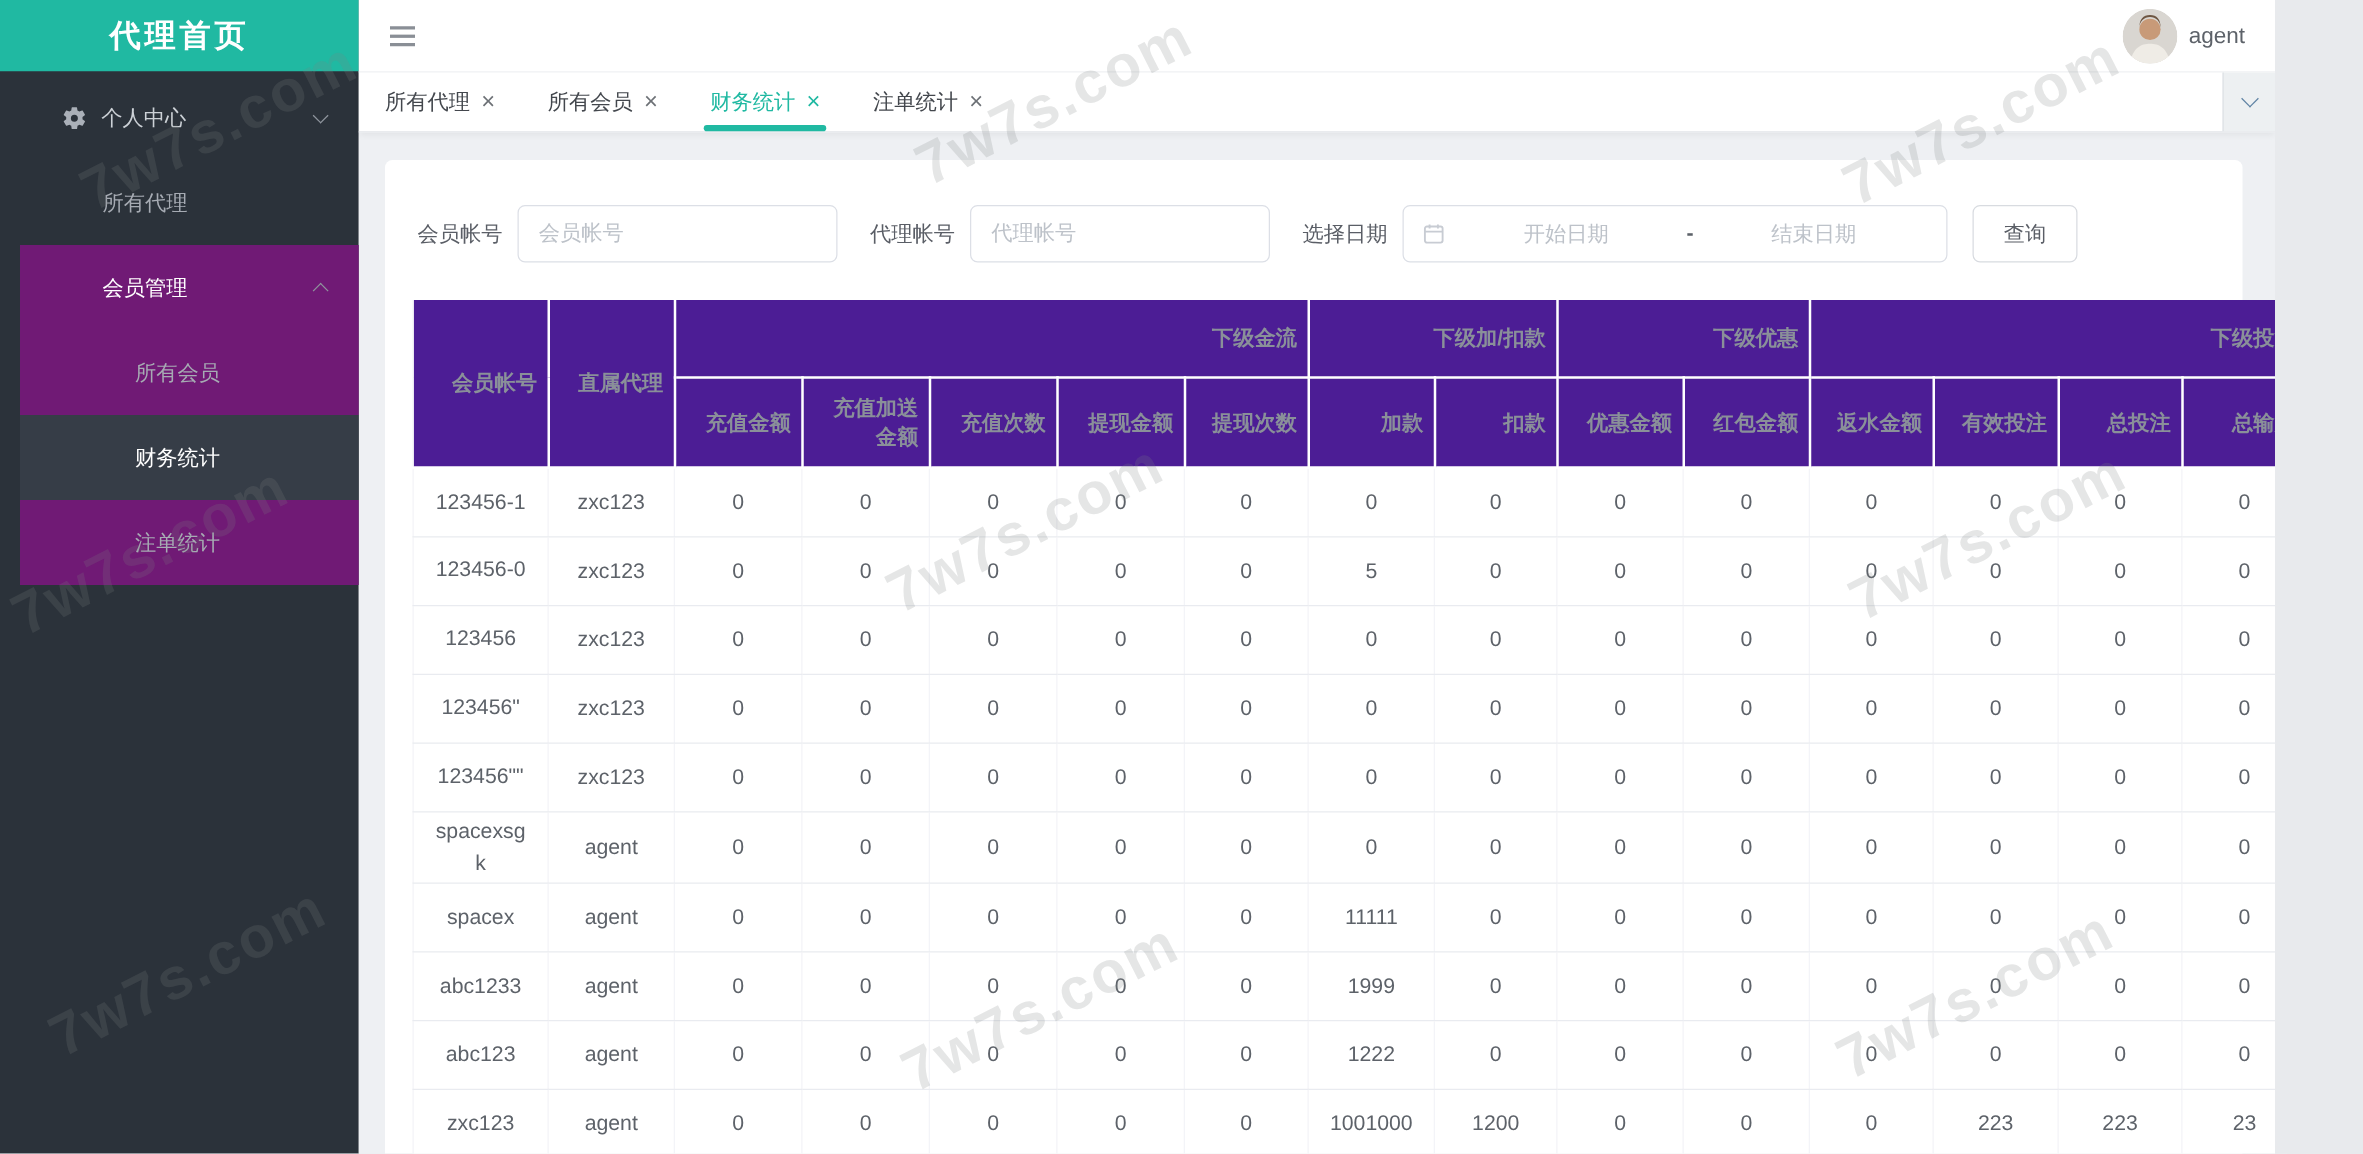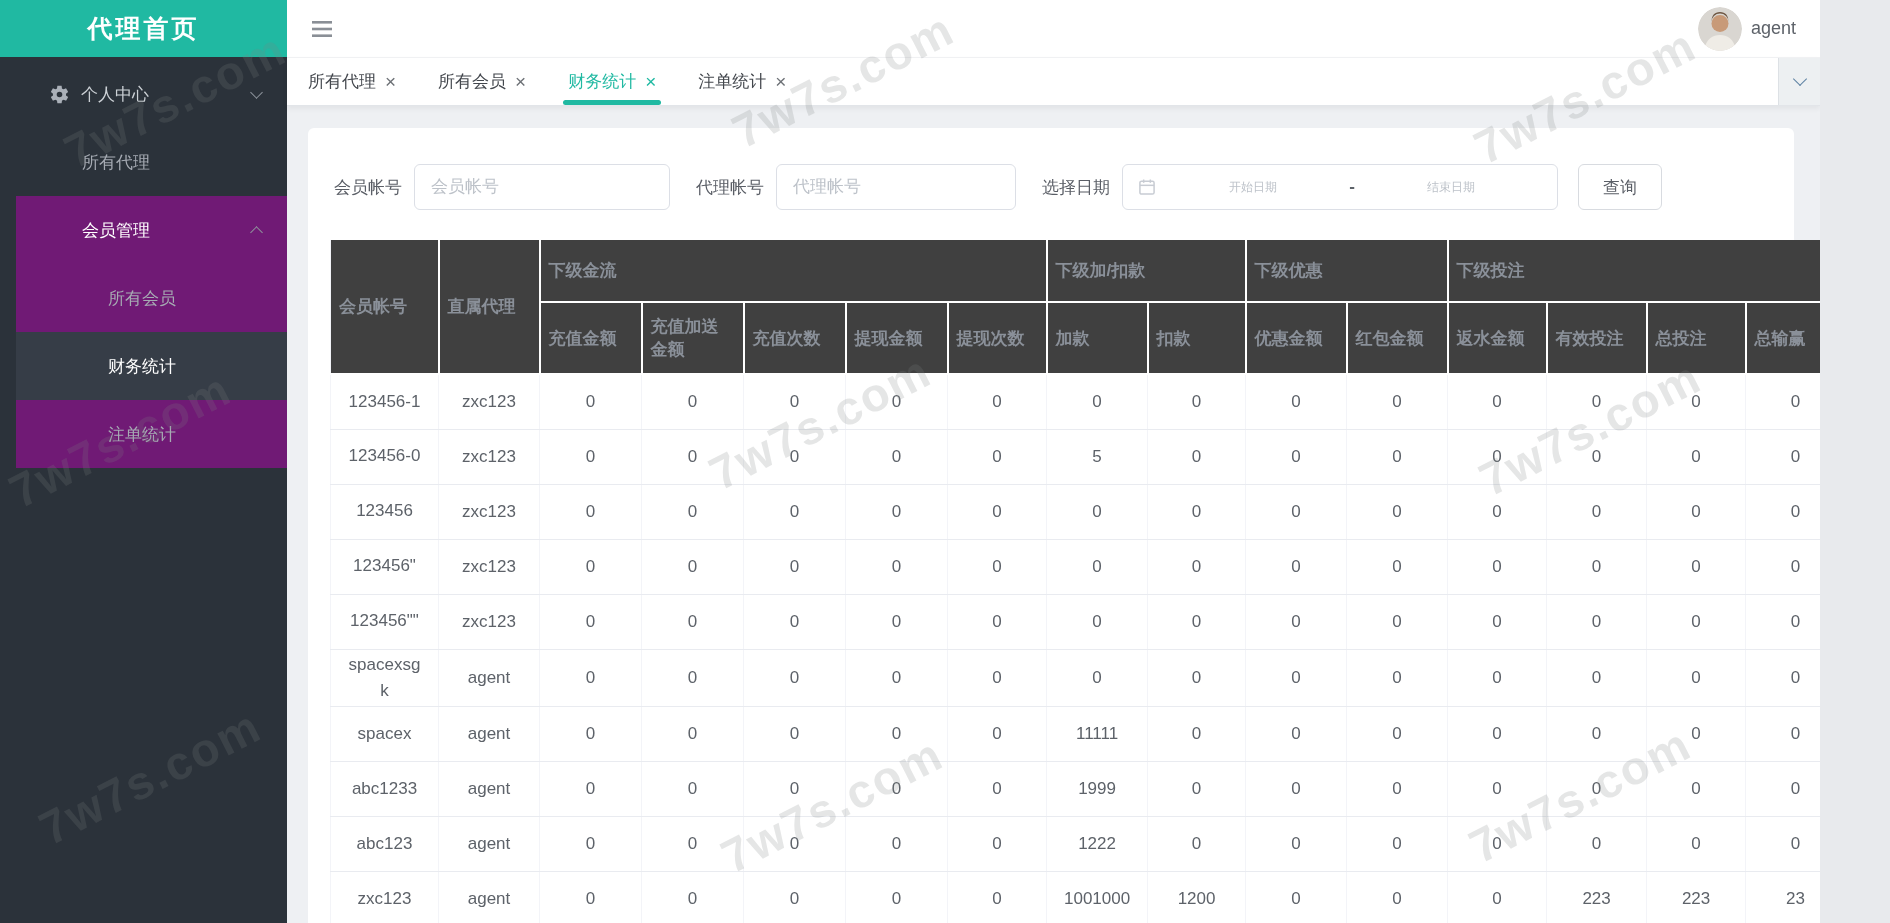--- a/index.html
+++ b/index.html
@@ -49,29 +49,29 @@
   
   .filters { display:flex; align-items:center; margin:14px 0 30px 4px; }
   .f-label { font-size:17px; color:#5a5e66; margin-right:12px; white-space:nowrap; }
   .f-input { height:46px; border:1px solid #dcdfe6; border-radius:6px; padding:0 16px; font-size:17px; color:#5d6269;
              font-family:"Liberation Sans",sans-serif; outline:none; }
   .f-input::placeholder { color:#bdc2c9; }
   .f-input.member { width:256px; margin-right:26px; }
   .f-input.agent { width:240px; margin-right:26px; }
   .daterange { width:436px; height:46px; border:1px solid #dcdfe6; border-radius:6px; display:flex; align-items:center;
                padding:0 14px; margin-right:20px; cursor:text; }
-  .daterange .ph { flex:1; text-align:center; font-size:12px; color:#bdc2c9; }
+  .daterange .ph { flex:1; text-align:center; font-size:17px; color:#bdc2c9; }
   .daterange .sep { color:#5d6269; font-weight:bold; font-size:17px; padding:0 4px; }
   .btn-query { height:46px; width:84px; background:#fff; border:1px solid #d8dbe0; border-radius:6px;
                font-size:17px; color:#5a5e66; cursor:pointer; font-family:"Liberation Sans",sans-serif; }
 
   
   table.fin { border-collapse:collapse; table-layout:fixed; width:1516px; }
-  table.fin th { background:#404040; border-right:2px solid #fff; border-bottom:2px solid #fff;
-                 color:#8a9099; font-weight:bold; font-size:17px; text-align:left; padding:6px 8px; }
+  table.fin th { background:#4c1d95; border-right:2px solid #fff; border-bottom:2px solid #fff;
+                 color:#8a9099; font-weight:bold; font-size:17px; text-align:right; padding:6px 8px; }
   table.fin thead tr.grp th { height:62px; }
   table.fin thead tr.sub th { height:72px; }
   table.fin th.span2 { height:134px; }
   table.fin td { height:55px; border-bottom:1px solid #e9ebf0; border-right:1px solid #f3f4f8;
                  color:#5d6269; font-size:17px; text-align:center; padding:2px 6px; background:#fff; }
   table.fin td:first-child, table.fin th:first-child { border-left:1px solid #f3f4f8; }
   table.fin td.acct { padding:2px 14px; word-break:break-all; line-height:1.55; }
 
   
   .wm { position:absolute; z-index:40; font-size:47px; font-weight:bold; letter-spacing:2px;

